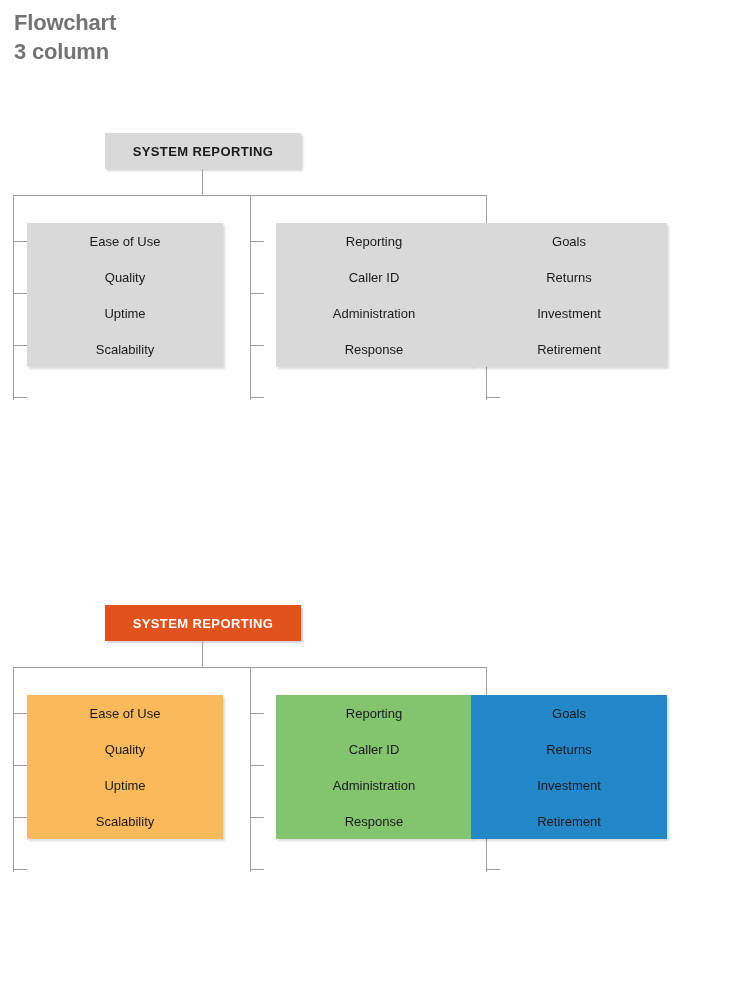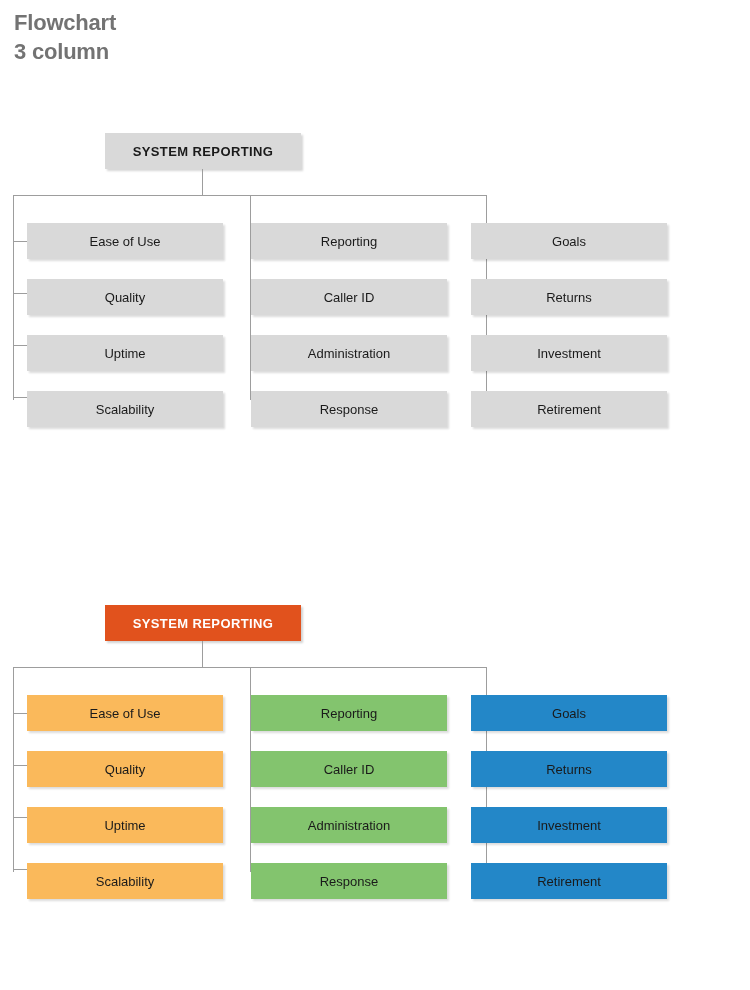--- a/index.html
+++ b/index.html
@@ -98,27 +98,27 @@
     height: 1px;
   }
 
   
   .column {
     position: absolute;
     top: 98px;
     width: 196px;
   }
   .column.c1 { left: 27px; }
-  .column.c2 { left: 251px; text-align: center; }
+  .column.c2 { left: 276px; text-align: center; }
   .column.c3 { left: 471px; }
 
   .node {
     width: 196px;
     height: 36px;
-    margin-bottom: 20px;
+    margin-bottom: 0;
     display: flex;
     align-items: center;
     justify-content: center;
     font-size: 13px;
     color: #1a1a1a;
     box-shadow: 2px 2px 2px rgba(0,0,0,0.14);
   }
   .node:last-child { margin-bottom: 10px; }
 
   .diagram.gray .node { background: #d9d9d9; }

